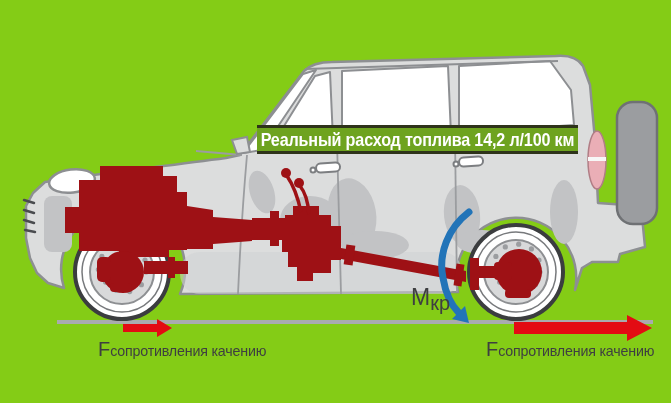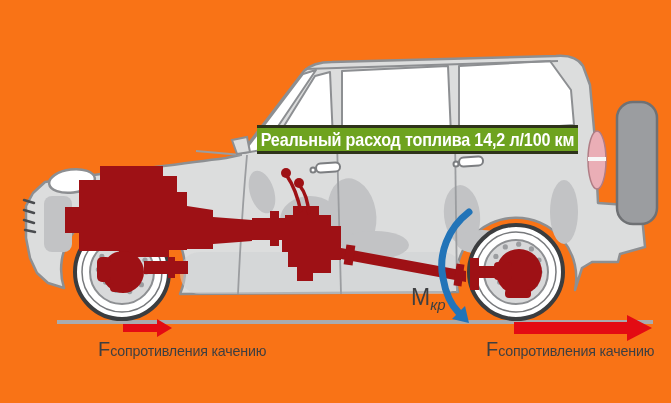--- a/index.html
+++ b/index.html
@@ -4,21 +4,21 @@
 <style>
   :root{
     --banner_bg:#6ea31f; --banner_text:#ffffff; --banner_border:#2e331a;
     --drivetrain_red:#9e1115; --force_arrow_red:#e30b13; --torque_arrow_blue:#2274b8;
     --body_fill:#dcdddd; --body_outline:#8d8f92; --ground_gray:#a9abae;
     --label_text:#3e3f41; --tail_light_pink:#eaaeb6; --spare_tire_gray:#9b9da0;
     --interior_shadow:#c2c3c5; --rim_gray:#d8d9da; --tire_outline:#3b3d3f;
   }
   html,body{margin:0;padding:0;background:#fff;}
   #stage{
-    position:relative;width:671px;height:403px;background:#f97316;overflow:hidden;
+    position:relative;width:671px;height:403px;background:#84cc16;overflow:hidden;
     font-family:"Liberation Sans","DejaVu Sans",sans-serif;
   }
   #stage svg{position:absolute;left:0;top:0;}
   .banner{
     position:absolute;left:257px;top:125px;width:321px;height:29px;
     background:var(--banner_bg);
     border-top:3px solid var(--banner_border);
     border-bottom:3px solid var(--banner_border);
     display:flex;align-items:center;justify-content:center;
     box-sizing:border-box;
@@ -28,21 +28,21 @@
     transform:scaleX(0.85);transform-origin:center;letter-spacing:-0.2px;
   }
   .force-label{
     position:absolute;color:var(--label_text);white-space:nowrap;
     transform:scaleX(0.95);transform-origin:left;
   }
   .force-label .sym{font-size:21px;font-weight:500;}
   .force-label .sub{font-size:15px;letter-spacing:-0.2px;}
   .torque-label{position:absolute;color:var(--label_text);white-space:nowrap;}
   .torque-label .sym{font-size:23px;font-weight:500;}
-  .torque-label .sub{font-size:15px;vertical-align:-5px;font-style:italic;}
+  .torque-label .sub{font-size:20px;vertical-align:-5px;}
 </style>
 </head>
 <body>
 
 <div id="stage">
 
 <svg width="671" height="403" viewBox="0 0 671 403">
 
   <rect x="57" y="320" width="596" height="4" fill="var(--ground_gray)"></rect>
 

